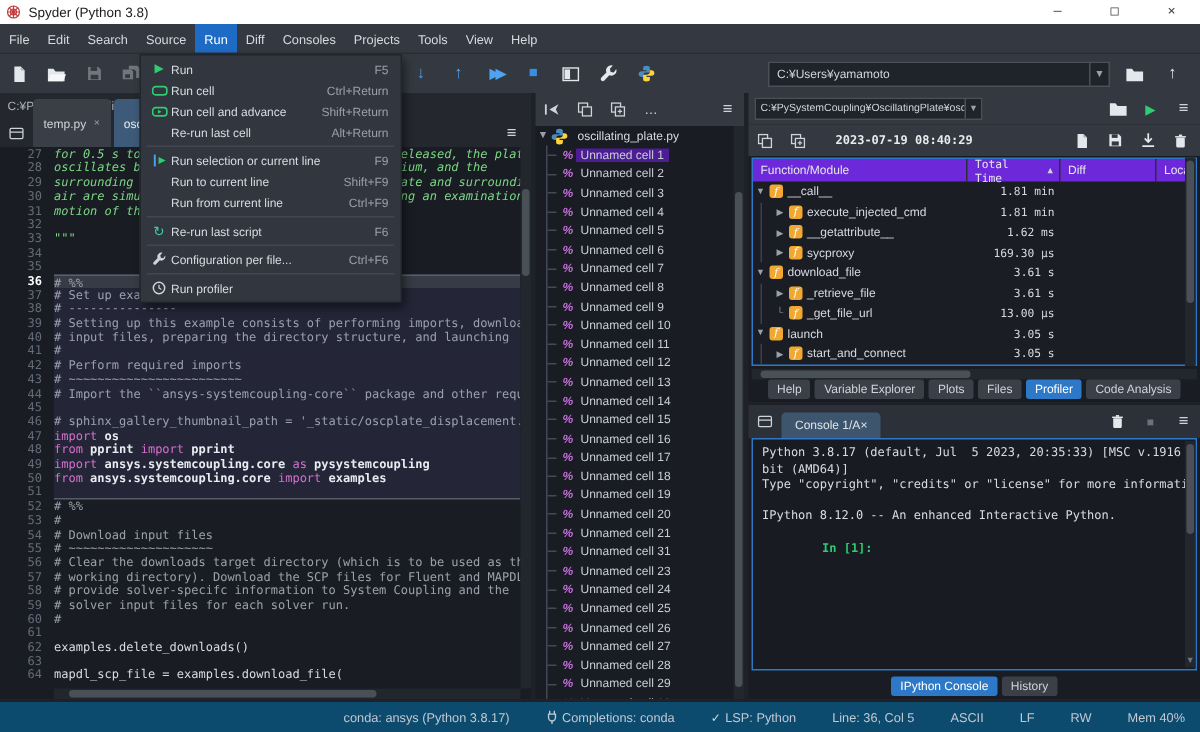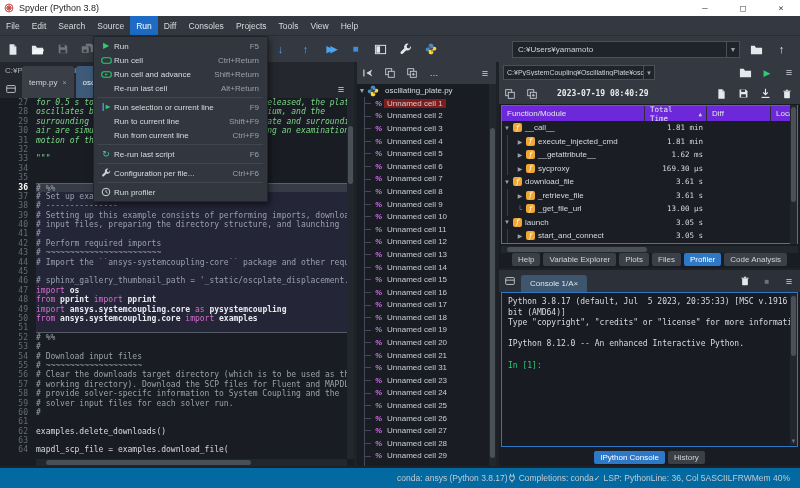--- a/index.html
+++ b/index.html
@@ -88,21 +88,21 @@
   
   #outline-pane .pane-toolbar { height:22px; }
   .tree { position:absolute; left:0; top:22px; right:7px; bottom:0; overflow:hidden; }
   .t-root { height:13px; display:flex; align-items:center; font-size:8px; color:#d6dae0; }
   .chev { width:10px; text-align:center; color:#9aa0ab; font-size:7px; flex:none; }
   .t-row { height:12.6px; display:flex; align-items:center; font-size:8px; color:#c9ced6; }
   .t-guide { width:9px; margin-left:7px; height:100%; border-left:1px solid #434956; position:relative; flex:none; }
   .t-guide::after { content:''; position:absolute; top:6px; left:0; width:6px; border-top:1px solid #434956; }
   .cell-ic { color:#c86fe0; font-weight:bold; font-style:italic; font-size:8px; width:11px; text-align:center; flex:none; }
   .t-lab { padding:0 3px; white-space:nowrap; }
-  .t-row.selected .t-lab { background:#7f1d1d; }
+  .t-row.selected .t-lab { background:#4c1d95; }
   #outline-vscroll { top:22px; bottom:0; }
 
   
   .prof-row1 { position:absolute; left:0; top:0; width:100%; height:21px; }
   .prof-row2 { position:absolute; left:0; top:21px; width:100%; height:21px; }
   .prof-combo { width:152px; height:15px; background:#1f232a; border:1px solid #4a5059; margin-left:4px;
                 display:flex; align-items:center; }
   .prof-combo .val { flex:1; font-size:7px; color:#cfd4da; padding-left:3px; white-space:nowrap; overflow:hidden; }
   .timestamp { font-family:"DejaVu Sans Mono",monospace; font-size:8px; font-weight:bold; color:#e8ebee;
                margin-left:14px; }
@@ -131,28 +131,28 @@
   .pill.active { background:#2d79c7; color:#fff; }
 
   
   #console-pane .pane-toolbar { height:22px; background:#2c3038; }
   .ctab { height:17px; padding:0 9px; background:#3d566e; color:#dfe3e8; font-size:8px;
           border-radius:3px 3px 0 0; display:flex; align-items:center; margin-top:5px; }
   .con-body { position:absolute; left:2px; top:22px; right:2px; bottom:19px; border:1px solid #2d79c7;
               background:#181b22; padding:4px 2px 0 6px; font-family:"DejaVu Sans Mono",monospace;
               font-size:8px; line-height:10.6px; color:#d8dce2; overflow:hidden; }
   .con-line { white-space:pre; }
-  .prompt { color:#2ecc71; font-weight:normal; }
+  .prompt { color:#2ecc71; font-weight:bold;margin-left:40px; }
   #con-vscroll { right:3px; top:24px; bottom:21px; }
   .ctabs { position:absolute; left:0; bottom:0; width:100%; height:18px; display:flex;
            justify-content:center; align-items:center; gap:3px; }
 
   
-  .statusbar { position:absolute; left:0; top:468px; width:800px; height:20px; background:#0369a1;
-               display:flex; align-items:center; justify-content:flex-end; gap:0; padding-right:10px; }
+  .statusbar { position:absolute; left:0; top:468px; width:800px; height:20px; background:#0c4a6e;
+               display:flex; align-items:center; justify-content:flex-end; gap:24px; padding-right:10px; }
   .sb-item { font-size:8.5px; color:#c3c9d1; display:flex; align-items:center; gap:3px; white-space:nowrap; }
 
   svg { display:block; }
 </style>
 </head>
 <body>
 
 <div class="win">
 
   <div class="titlebar">

